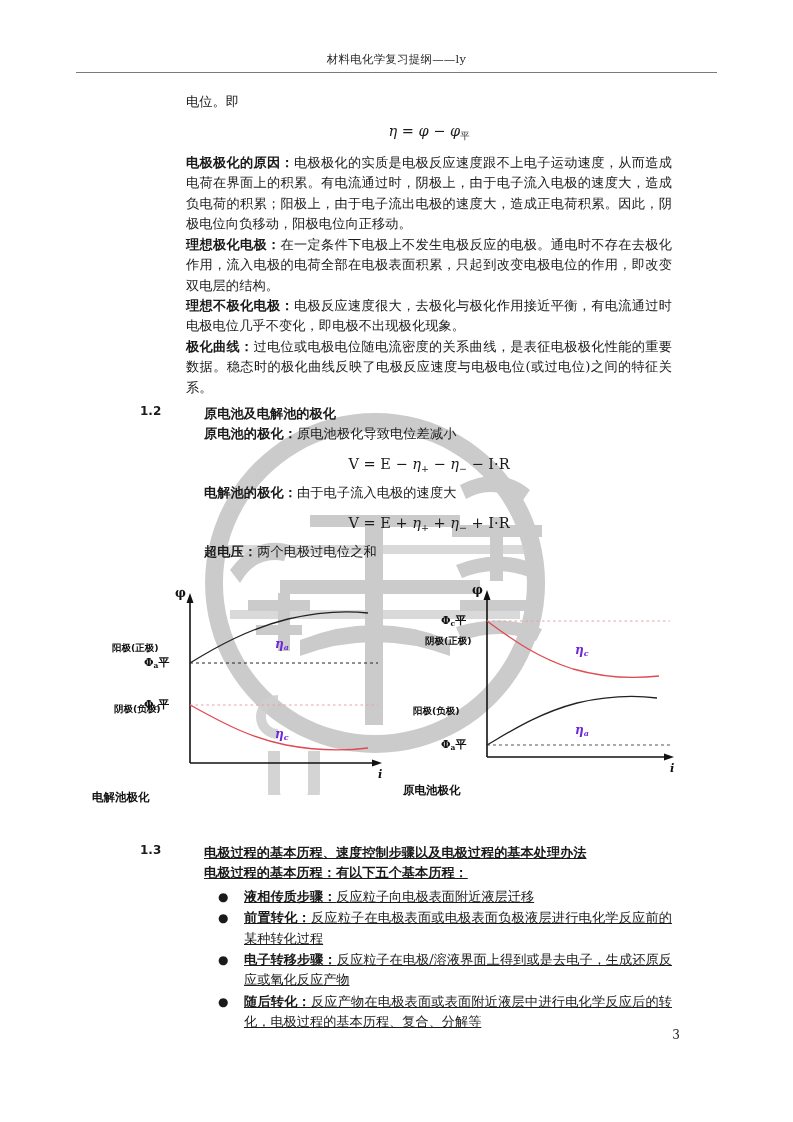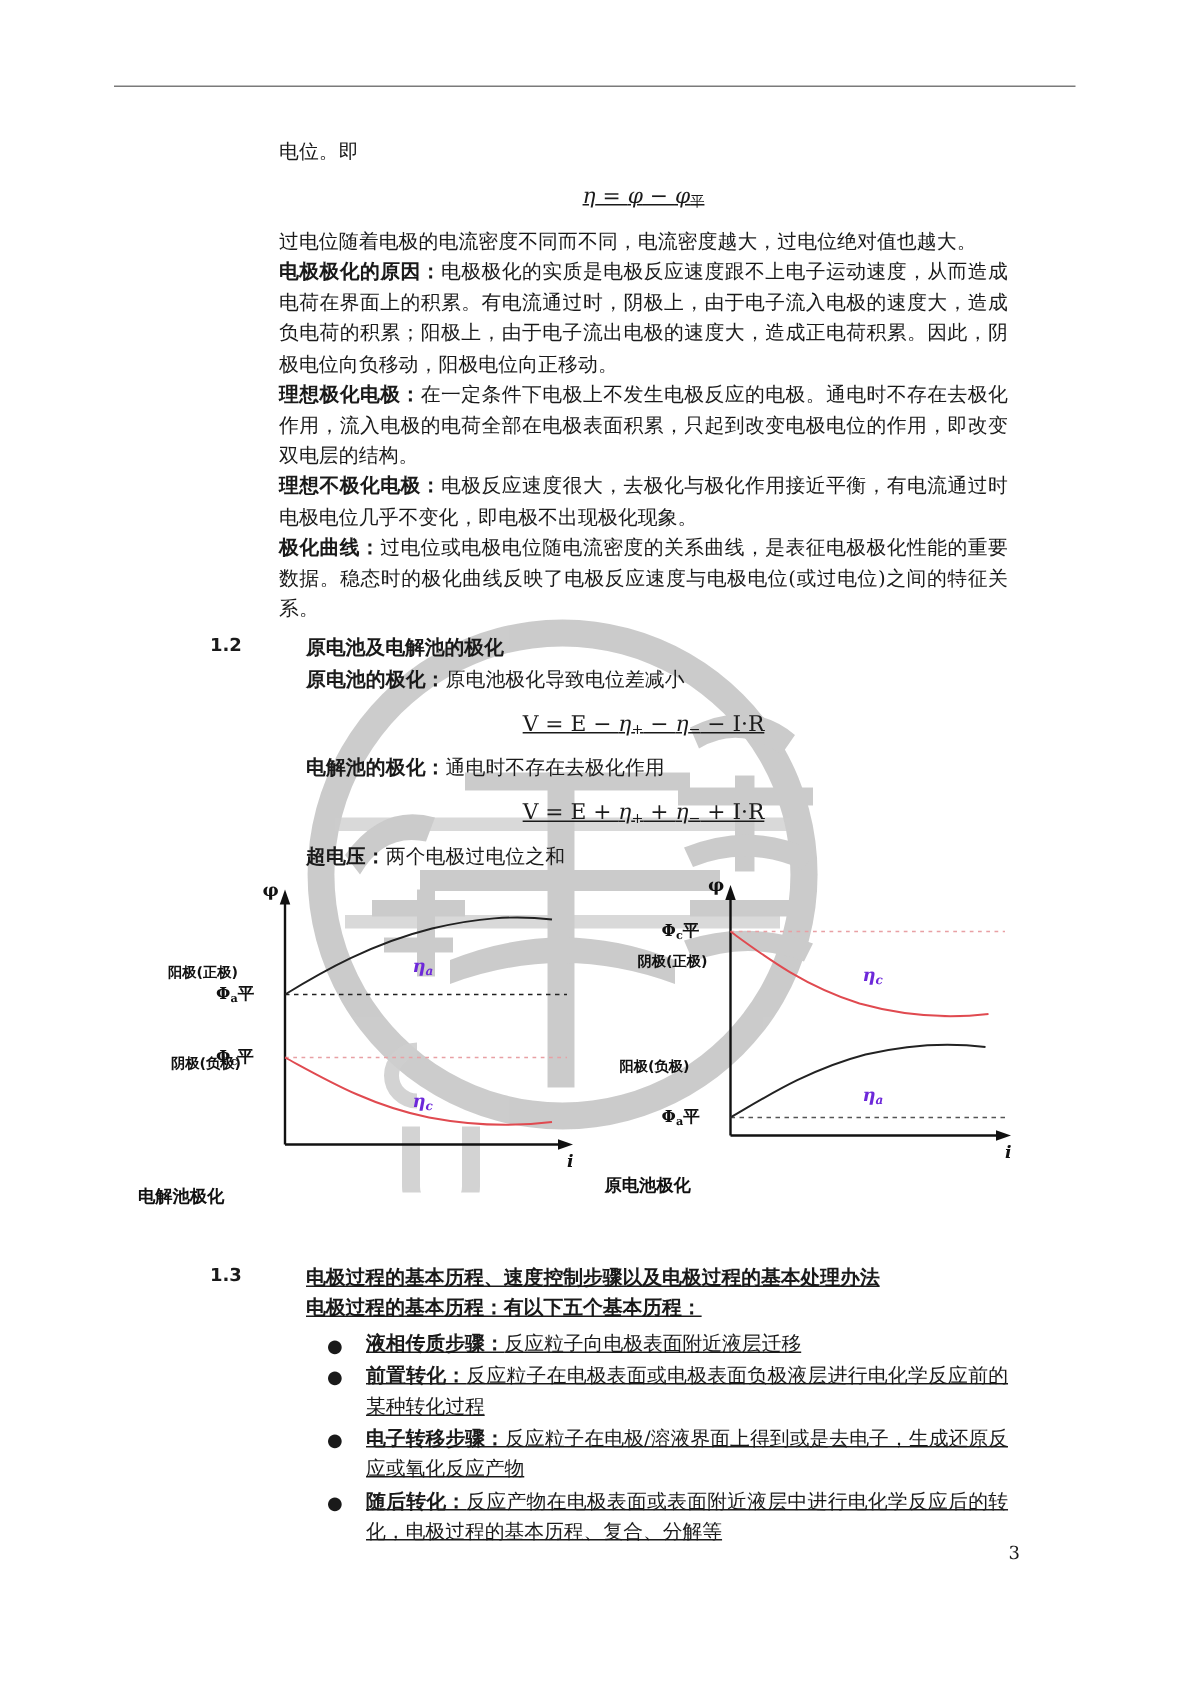--- a/index.html
+++ b/index.html
@@ -67,21 +67,20 @@
     text-align: justify;
     margin: 0;
     letter-spacing: 0.1px;
   }
   .para b { font-weight: 700; }
   .eq {
     text-align: center;
     font-size: 14.5px;
     margin: 11px 0 10px 0;
     font-family: "DejaVu Serif", "Liberation Serif", serif;
-    text-decoration: underline;
   }
   .eq i { font-style: italic; }
   .eq .subn {
     font-size: 9.5px;
     vertical-align: -0.28em;
   }
 
   
   .sec {
     position: relative;
@@ -248,52 +247,52 @@
   <g fill="#cfcfcf" opacity="0.9">
 
     <path d="M118 300 a22 22 0 1 0 0 44 l0 -10 a12 12 0 1 1 0 -24 z"></path>
     <path d="M108 356 h12 v40 a14 14 0 0 0 28 0 v-40 h12 v40 a26 26 0 0 1 -52 0 z"></path>
   </g>
 </svg>
 
 <div class="page">
 
   <div id="header">
+    <div class="htext">材料电化学复习提纲——ly</div>
     <div class="hrule"></div>
   </div>
 
   <div id="content">
 
     <p class="para">电位。即</p>
 
     <div class="eq">
       <i>η</i> = <i>φ</i> − <i>φ</i><span class="subn">平</span>
     </div>
 
-    <p class="para">过电位随着电极的电流密度不同而不同，电流密度越大，过电位绝对值也越大。</p>
 
     <p class="para"><b>电极极化的原因：</b><span>电极极化的实质是电极反应速度跟不上电子运动速度，从而造成电荷在界面上的积累。有电流通过时，阴极上，由于电子流入电极的速度大，造成负电荷的积累；阳极上，由于电子流出电极的速度大，造成正电荷积累。因此，阴极电位向负移动，阳极电位向正移动。</span></p>
 
     <p class="para"><b>理想极化电极：</b><span>在一定条件下电极上不发生电极反应的电极。通电时不存在去极化作用，流入电极的电荷全部在电极表面积累，只起到改变电极电位的作用，即改变双电层的结构。</span></p>
 
     <p class="para"><b>理想不极化电极：</b><span>电极反应速度很大，去极化与极化作用接近平衡，有电流通过时电极电位几乎不变化，即电极不出现极化现象。</span></p>
 
     <p class="para"><b>极化曲线：</b><span>过电位或电极电位随电流密度的关系曲线，是表征电极极化性能的重要数据。稳态时的极化曲线反映了电极反应速度与电极电位(或过电位)之间的特征关系。</span></p>
 
     <div class="sec">
       <div class="num">1.2</div>
       <div class="sectitle">原电池及电解池的极化</div>
 
       <p class="para indent"><b>原电池的极化：</b><span>原电池极化导致电位差减小</span></p>
 
       <div class="eq">
         V = E − <i>η</i><span class="subn">+</span> − <i>η</i><span class="subn">−</span> − I·R
       </div>
 
-      <p class="para indent"><b>电解池的极化：</b><span>通电时不存在去极化作用</span></p>
+      <p class="para indent"><b>电解池的极化：</b><span>由于电子流入电极的速度大</span></p>
 
       <div class="eq">
         V = E + <i>η</i><span class="subn">+</span> + <i>η</i><span class="subn">−</span> + I·R
       </div>
 
       <p class="para indent"><b>超电压：</b><span>两个电极过电位之和</span></p>
     </div>
   </div>
 
   <div id="figures">

